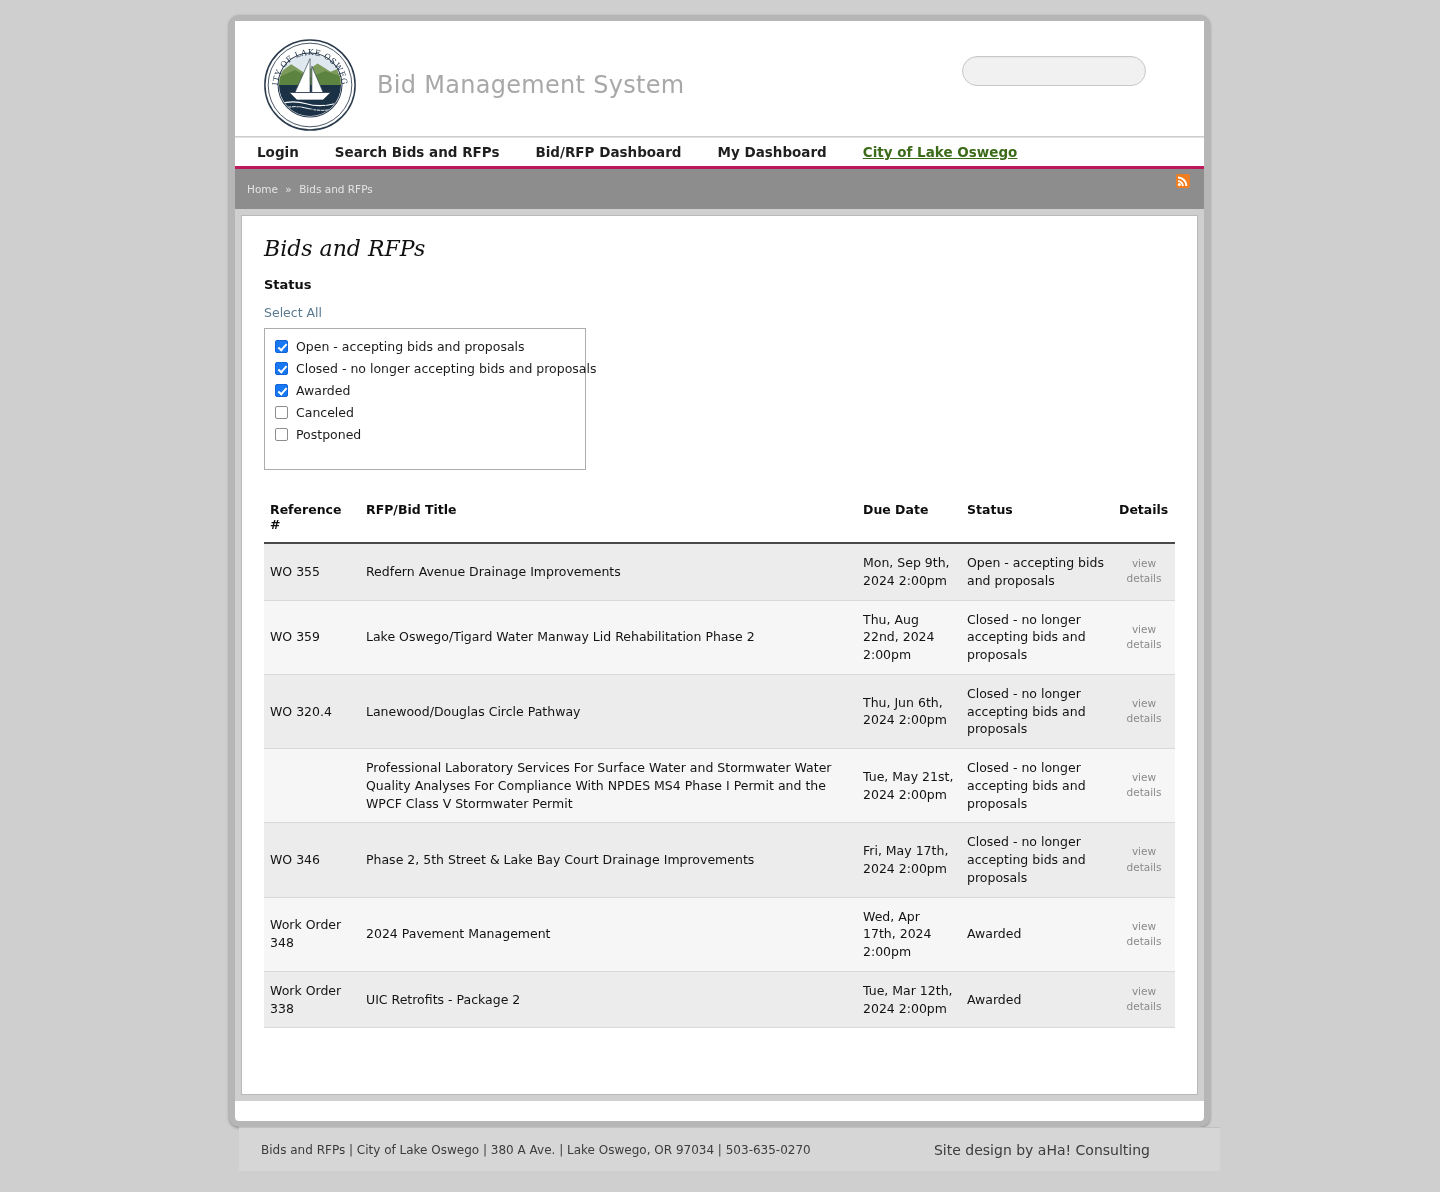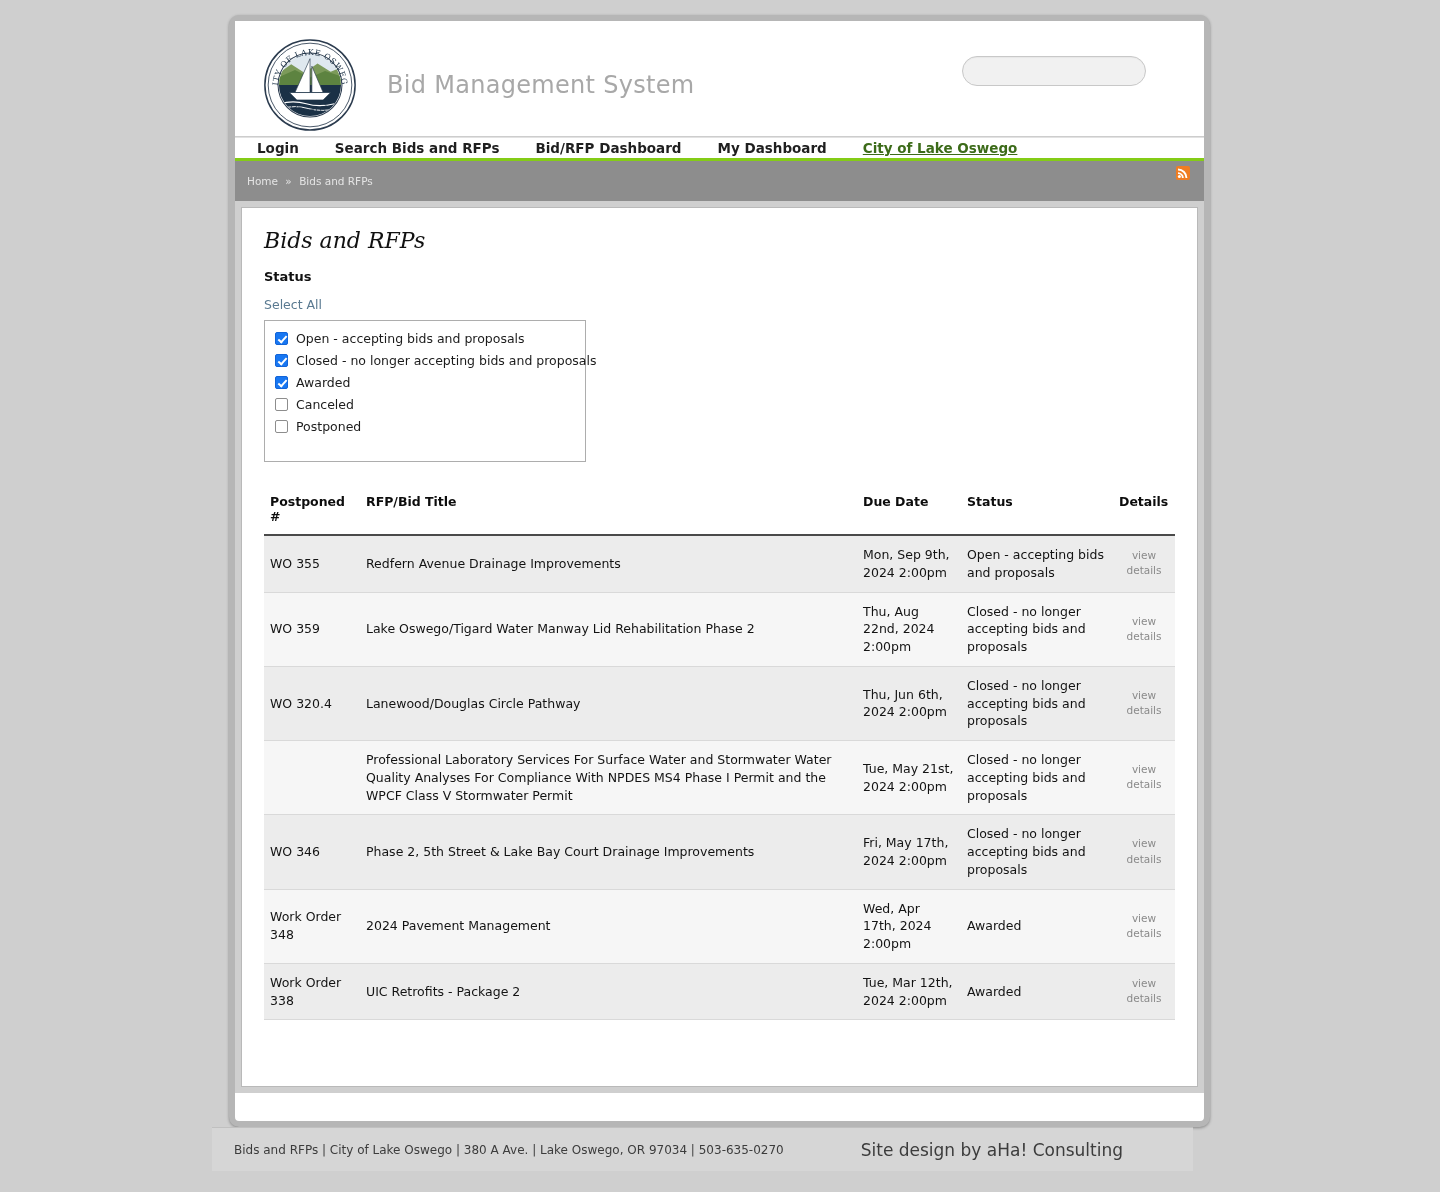--- a/index.html
+++ b/index.html
@@ -26,21 +26,21 @@
     height: 116px;
     background: #ffffff;
     border-bottom: 1px solid #cdcdcd;
   }
   .logo-wrap {
     position: absolute; left: 28px; top: 17px;
     width: 94px; height: 94px;
   }
   .seal { width: 94px; height: 94px; display: block; }
   .site-title {
-    position: absolute; left: 152px; top: 50px;
+    position: absolute; left: 142px; top: 50px;
     font-size: 24px;
     color: #a8a8a8;
     font-weight: 400;
     letter-spacing: .3px;
     white-space: nowrap;
   }
   .header-search {
     position: absolute; right: 58px; top: 35px;
     width: 184px; height: 30px;
     border: 1px solid #c8c8c8;
@@ -49,27 +49,27 @@
     outline: none;
     padding: 0 12px;
     font-size: 13px;
     color: #333;
     font-family: "DejaVu Sans", "Liberation Sans", sans-serif;
     box-shadow: inset 0 1px 1px rgba(0,0,0,.04);
   }
 
   
   .primary-nav {
-    height: 24px;
+    height: 32px;
     background: #ffffff;
     display: flex;
     align-items: center;
     padding-left: 22px;
     border-top: 1px solid #e2e2e2;
-    border-bottom: 3px solid #84cc16;
+    border-bottom: 3px solid #be185d;
   }
   .nav-item {
     font-size: 13.5px;
     font-weight: bold;
     color: #1f1f1f;
     margin-right: 36px;
     text-decoration: none;
     white-space: nowrap;
     cursor: pointer;
   }
@@ -251,36 +251,36 @@
     color: #8a8a8a;
     line-height: 1.45;
     text-decoration: none;
     cursor: pointer;
     display: inline-block;
   }
 
   
   .site-footer {
     position: absolute;
-    left: 212px; top: 1127px;
+    left: 239px; top: 1127px;
     width: 981px; height: 44px;
     background: #d6d6d6;
     border-top: 1px solid #c0c0c0;
     display: flex;
     align-items: center;
     padding: 0 22px;
   }
   .footer-left {
     font-size: 12px;
     color: #3c3c3c;
     white-space: nowrap;
   }
   .footer-right {
     margin-left: auto;
-    font-size: 17px;
+    font-size: 14px;
     color: #3c3c3c;
     white-space: nowrap;
     padding-right: 48px;
     cursor: pointer;
   }
 </style>
 </head>
 <body>
 
 <div class="page-frame">
@@ -393,21 +393,21 @@
       <table class="bids-table">
         <colgroup>
           <col class="col-ref">
             <col class="col-title">
             <col class="col-due">
             <col class="col-status">
             <col class="col-det">
         </colgroup>
         <thead>
           <tr>
-            <th>Postponed #</th>
+            <th>Reference #</th>
             <th>RFP/Bid Title</th>
             <th>Due Date</th>
             <th>Status</th>
             <th>Details</th>
           </tr>
         </thead>
         <tbody>
             <tr>
               <td>WO 355</td>
               <td>Redfern Avenue Drainage Improvements</td>

